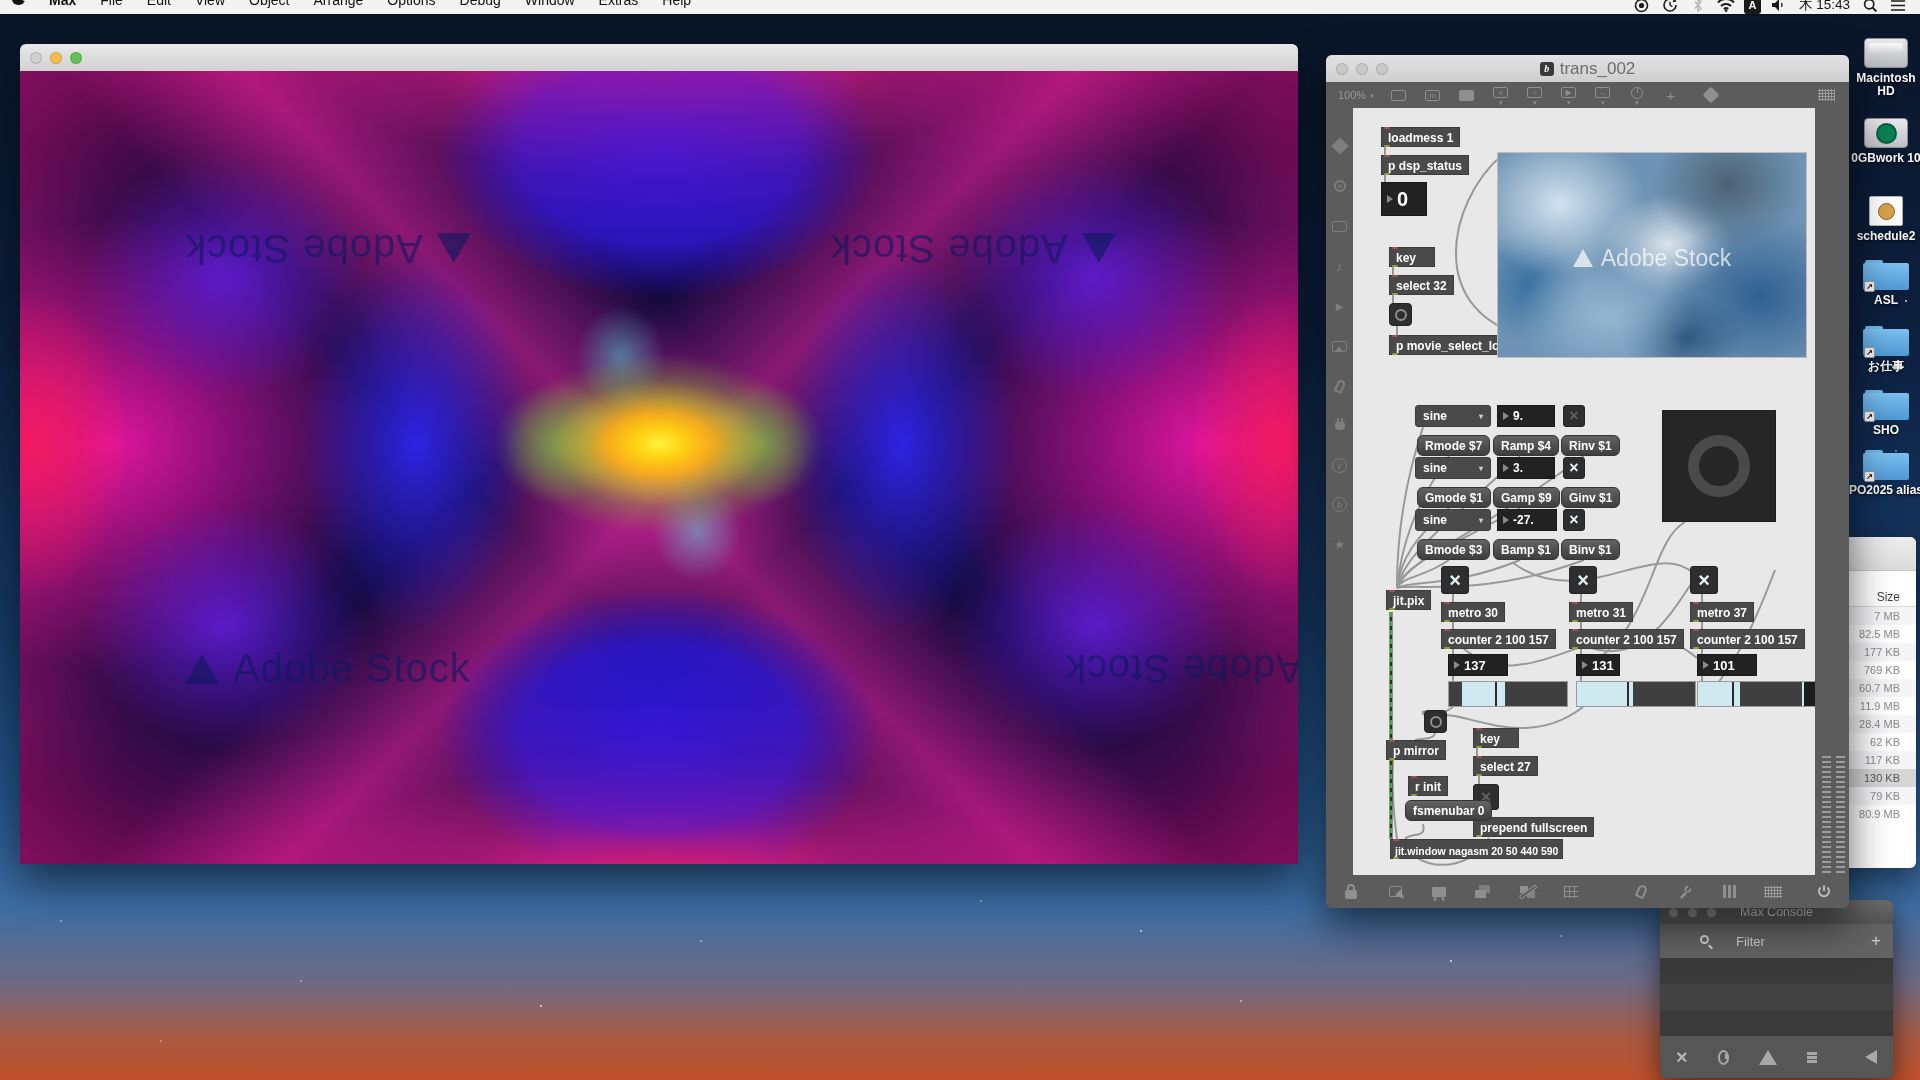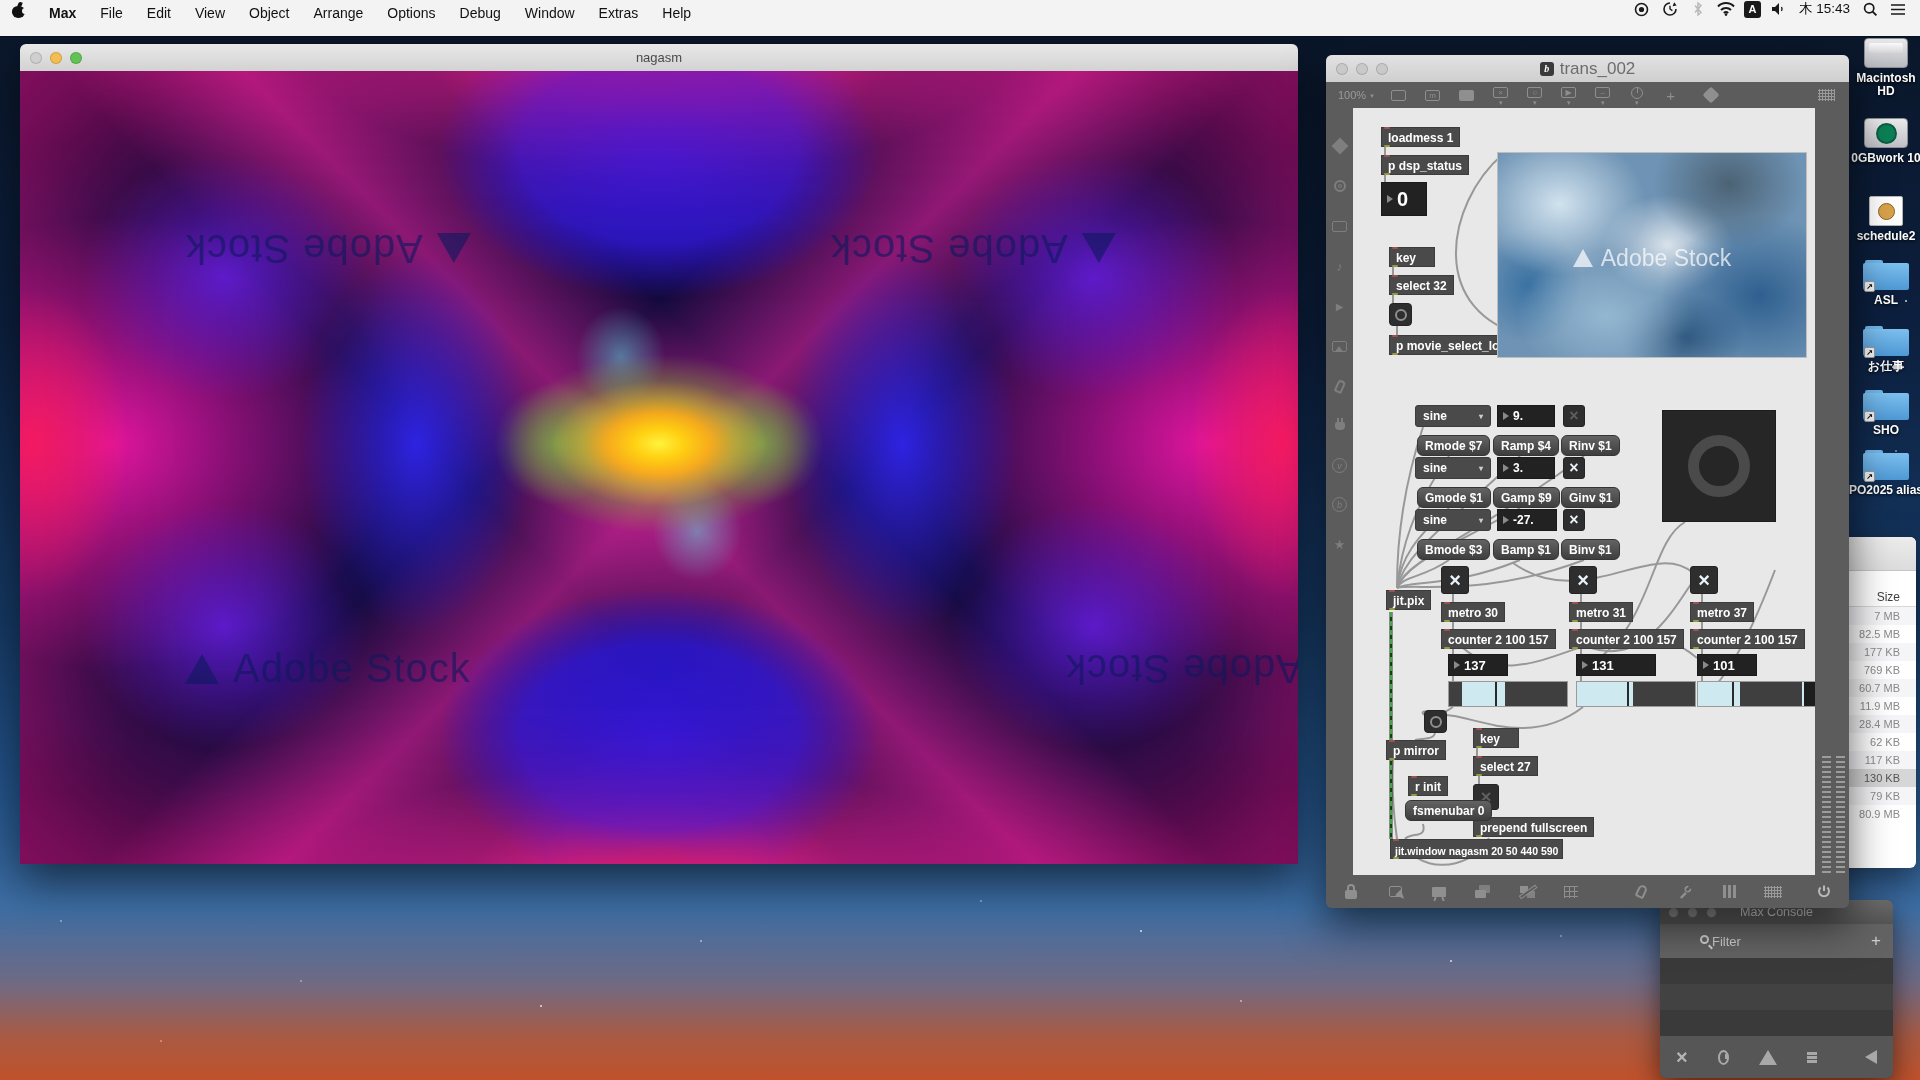--- a/index.html
+++ b/index.html
@@ -7,22 +7,22 @@
   body { font-family:"Liberation Sans", sans-serif; }
   #stage { position:relative; width:1920px; height:1080px; overflow:hidden;
     background:linear-gradient(180deg,#0a1628 0%,#0c1f3e 30%,#163a66 58%,#25568d 74%,#3d6ea4 84%,#6f6a84 91%,#a85a43 96%,#c0512b 100%); }
   .abs { position:absolute; }
 
   
   #stars { position:absolute; inset:0; }
   .star { position:absolute; width:2px; height:2px; border-radius:50%; background:rgba(255,255,255,.8); }
 
   
-  #menubar { position:absolute; left:0; top:0; width:1920px; height:36px; background:#f3f3f3;
-    display:flex; align-items:flex-start; box-shadow:0 1px 0 rgba(0,0,0,.25); z-index:50; font-size:14px; color:#111; }
+  #menubar { position:absolute; left:0; top:0; width:1920px; height:14px; background:#f3f3f3;
+    display:flex; align-items:flex-end; box-shadow:0 1px 0 rgba(0,0,0,.25); z-index:50; font-size:14px; color:#111; }
   #menubar .mitem { padding:0 12px; line-height:27px; }
   #menubar .appname { font-weight:bold; }
   #menu-right { margin-left:auto; display:flex; align-items:center; gap:8px; padding-right:12px; }
   #menu-right .sicon { width:20px; height:18px; display:flex; align-items:center; justify-content:center; }
   .inputsrc { width:17px; height:17px; background:#1a1a1a; color:#fff; border-radius:3px; font-size:11px; font-weight:bold;
     display:flex; align-items:center; justify-content:center; }
   .clocktxt { font-size:13.5px; padding:0 2px; }
   .applelogo { position:relative; width:13px; height:15px; }
   .applelogo .body { position:absolute; left:0; top:3px; width:13px; height:12px; background:#111; border-radius:45% 45% 48% 48%; }
   .applelogo .bite { position:absolute; right:-3px; top:5px; width:6px; height:6px; background:#f3f3f3; border-radius:50%; }
@@ -189,21 +189,21 @@
 
   
   #console { left:1660px; top:900px; width:233px; height:178px; border-radius:6px; background:#3c3c3c; box-shadow:0 10px 28px rgba(0,0,0,.55); z-index:25; }
   #console .titlebar { background:linear-gradient(#6a6a6a,#545454); height:24px; }
   #console .tl { padding-left:8px; } #console .tl span { width:11px; height:11px; background:#8f8f8f; border:1px solid rgba(0,0,0,.3); }
   #console .wtitle { color:#d4d4d4; font-size:12.5px; }
   .cfilter { position:absolute; left:0; top:24px; right:0; height:34px; background:#636363; display:flex; align-items:center; padding:0 12px; }
   .cfilter .mag { width:12px; height:12px; position:relative; margin-left:28px; }
   .cfilter .mag i { position:absolute; left:0; top:0; width:9px; height:9px; border:2px solid #d0d0d0; border-radius:50%; }
   .cfilter .mag b { position:absolute; right:-1px; bottom:-1px; width:5px; height:2px; background:#d0d0d0; transform:rotate(45deg); }
-  .cfilter input { background:transparent; border:none; outline:none; color:#d8d8d8; font-size:13px; margin-left:0; width:110px; }
+  .cfilter input { background:transparent; border:none; outline:none; color:#d8d8d8; font-size:13px; margin-left:24px; width:110px; }
   .cfilter input::placeholder { color:#cfcfcf; }
   .cplus { margin-left:auto; color:#cfcfcf; font-size:17px; }
   .crows { position:absolute; left:0; top:58px; right:0; height:78px; background:#3a3a3a; }
   .crow { height:26px; } .crow:nth-child(even) { background:#424242; }
   .cbottom { position:absolute; left:0; bottom:0; right:0; height:42px; background:#565656; border-radius:0 0 6px 6px;
     display:flex; align-items:center; gap:30px; padding:0 16px; color:#a8a8a8; }
   .cx { font-size:20px; font-weight:bold; color:#b5b5b5; }
   .cclock { width:15px; height:15px; border:2px solid #a8a8a8; border-radius:50%; position:relative; }
   .cclock i { position:absolute; left:5px; top:2px; width:2px; height:5px; background:#a8a8a8; }
   .cwarn { width:0; height:0; border-left:9px solid transparent; border-right:9px solid transparent; border-bottom:15px solid #a8a8a8; }
@@ -345,21 +345,20 @@
     </div>
   </div>
 
   <div class="abs" id="nagasm">
     <div class="titlebar">
       <div class="tl">
         <span style="background:#cfcfcf"></span>
         <span style="background:#f5bd4f"></span>
         <span style="background:#61c354"></span>
       </div>
-      <div class="wtitle">nagasm</div>
     </div>
     <div id="nagasm-content">
       <div class="wm flip" style="left:165px;top:155px">
         <span class="wmtri"></span>
         <span>Adobe Stock</span>
       </div>
       <div class="wm flip" style="left:810px;top:155px">
         <span class="wmtri"></span>
         <span>Adobe Stock</span>
       </div>
@@ -611,21 +610,21 @@
         </div>
       <div class="rslider" style="left:95px;top:573px;width:120px;height:26px">
         <span class="blk" style="left:0;width:13px"></span>
           <span class="ln" style="left:46px"></span>
           <span class="blk" style="left:56px;width:62px"></span>
       </div>
 
       <div class="toggle on" style="left:216px;top:458px;width:28px;height:28px;font-size:20px">×</div>
       <div class="obj" style="left:216px;top:494px">metro 31</div>
       <div class="obj" style="left:216px;top:521px">counter 2 100 157</div>
-      <div class="numbox" style="left:223px;top:546px;width:80px;height:22px;font-size:13px">
+      <div class="numbox" style="left:223px;top:546px;width:44px;height:22px;font-size:13px">
           <span class="tri"></span>
           <span>131</span>
         </div>
       <div class="rslider" style="left:223px;top:573px;width:120px;height:26px">
         <span class="ln" style="left:50px"></span>
           <span class="blk" style="left:56px;width:62px"></span>
       </div>
 
       <div class="toggle on" style="left:337px;top:458px;width:28px;height:28px;font-size:20px">×</div>
       <div class="obj" style="left:337px;top:494px">metro 37</div>

